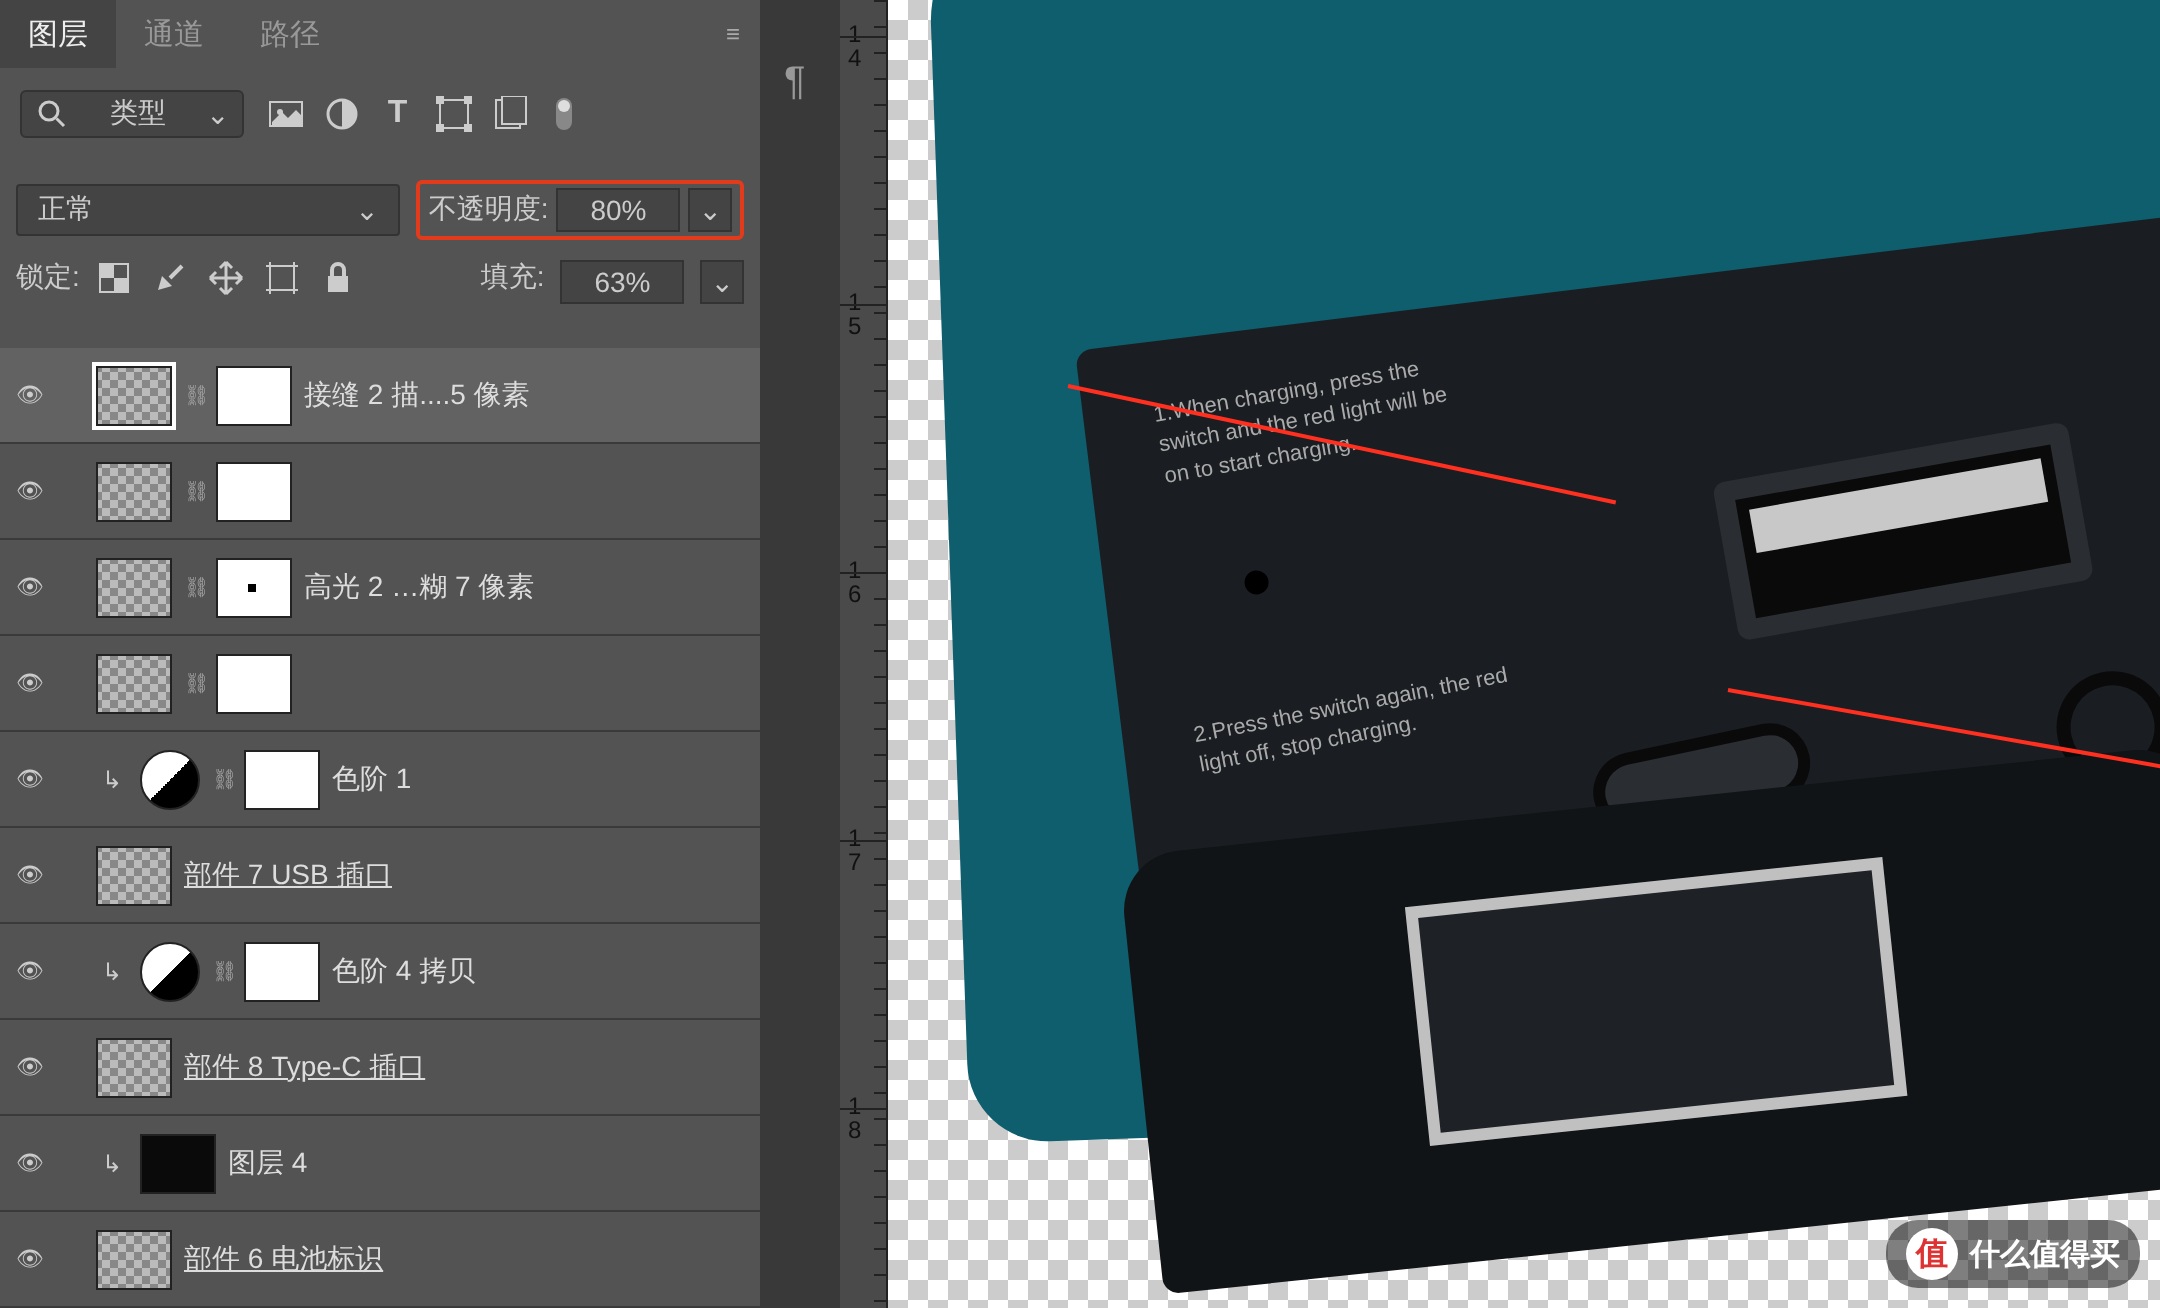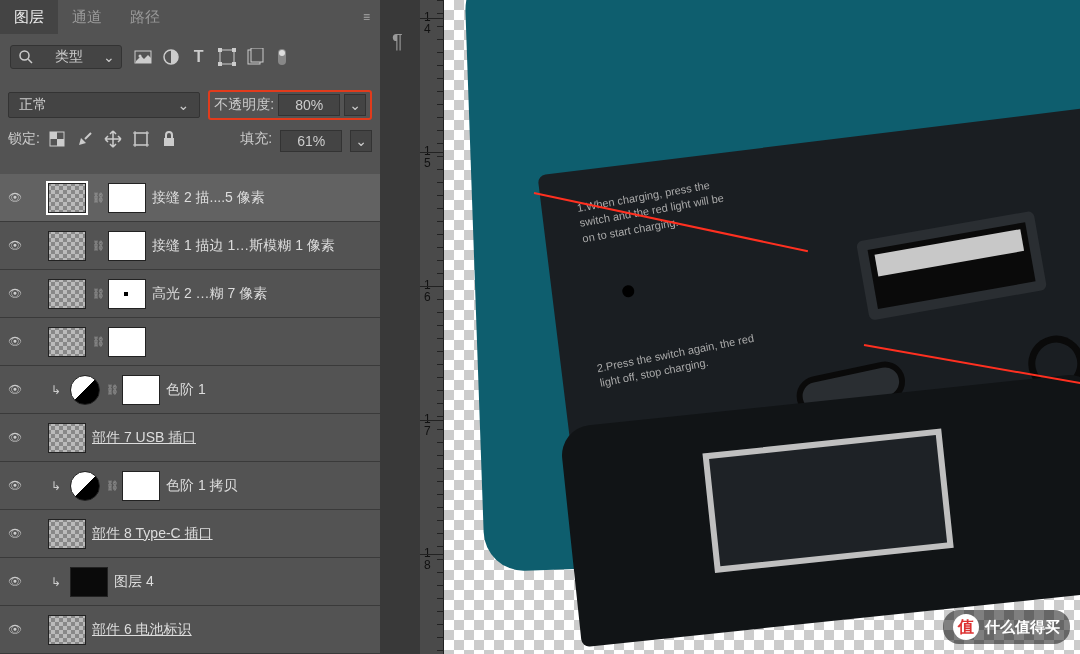--- a/index.html
+++ b/index.html
@@ -182,40 +182,39 @@
           </svg>
         </div>
       <div class="ic">
           <svg viewBox="0 0 18 18">
             <rect x="4" y="8" width="10" height="8" fill="#ccc"></rect>
             <path d="M6 8 L6 5 A3 3 0 0 1 12 5 L12 8" stroke="#ccc" stroke-width="2" fill="none"></path>
           </svg>
         </div>
     </div>
     <span style="margin-left:auto">填充:</span>
-    <div class="val-box">61%</div>
+    <div class="val-box">63%</div>
     <div class="chev-box">⌄</div>
   </div>
 
   <div class="layers" id="layers-list">
       <div class="layer selected">
         <div class="eye">👁</div>
         <div class="indent"></div>
         <div class="thumb sel"></div>
         <div class="chain">⛓</div>
         <div class="thumb-mask"></div>
         <div class="lname">接缝 2 描....5 像素</div>
       </div>
       <div class="layer">
         <div class="eye">👁</div>
         <div class="indent"></div>
         <div class="thumb"></div>
         <div class="chain">⛓</div>
         <div class="thumb-mask"></div>
-        <div class="lname">接缝 1 描边 1…斯模糊 1 像素</div>
       </div>
       <div class="layer">
         <div class="eye">👁</div>
         <div class="indent"></div>
         <div class="thumb"></div>
         <div class="chain">⛓</div>
         <div class="thumb-mask dot"></div>
         <div class="lname">高光 2 …糊 7 像素</div>
       </div>
       <div class="layer">
@@ -240,21 +239,21 @@
         <div class="thumb"></div>
         <div class="lname ul">部件 7 USB 插口</div>
       </div>
       <div class="layer">
         <div class="eye">👁</div>
         <div class="indent"></div>
         <div class="link-ic">↳</div>
         <div class="adj-circle"></div>
         <div class="chain">⛓</div>
         <div class="thumb-mask"></div>
-        <div class="lname">色阶 1 拷贝</div>
+        <div class="lname">色阶 4 拷贝</div>
       </div>
       <div class="layer">
         <div class="eye">👁</div>
         <div class="indent"></div>
         <div class="thumb"></div>
         <div class="lname ul">部件 8 Type-C 插口</div>
       </div>
       <div class="layer">
         <div class="eye">👁</div>
         <div class="indent"></div>

